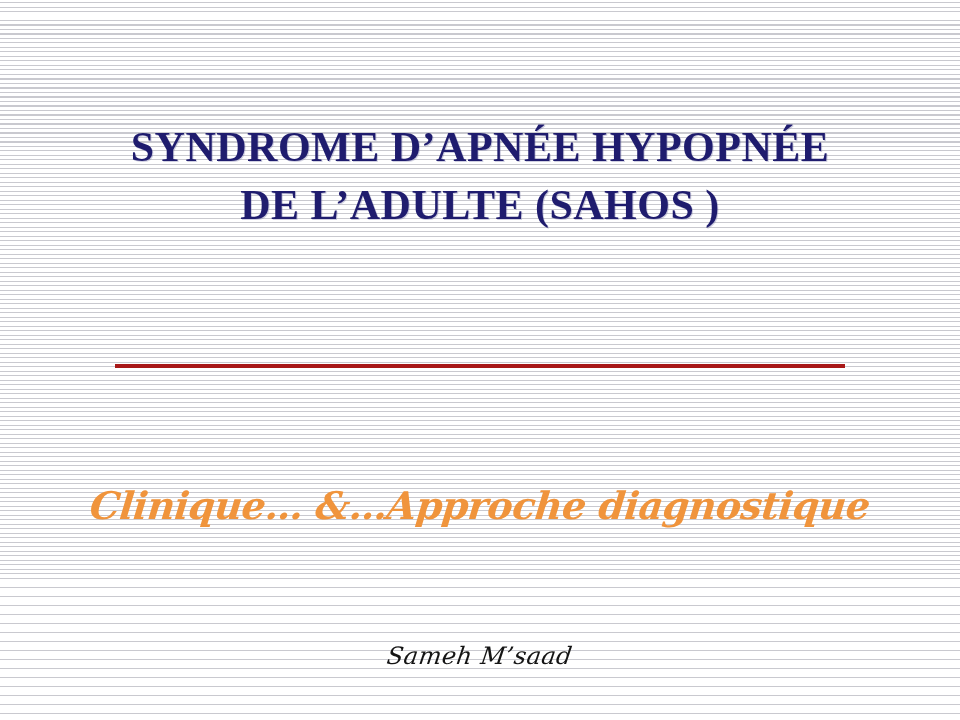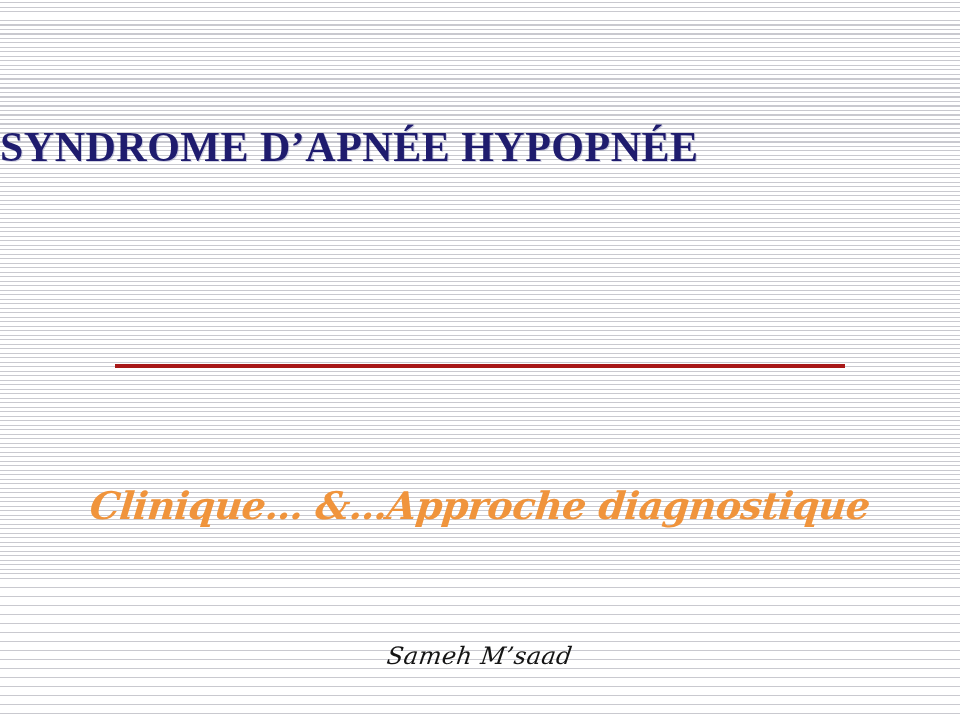--- a/index.html
+++ b/index.html
@@ -31,21 +31,21 @@
     );
     overflow: hidden;
   }
 
   
   #title-block {
     position: absolute;
     left: 0;
     top: 118px;
     width: 960px;
-    text-align: left;
+    text-align: center;
   }
   .title-line {
     font-family: "Liberation Serif", "DejaVu Serif", serif;
     font-weight: bold;
     font-size: 42px;
     line-height: 58px;
     letter-spacing: 0.5px;
     color: #1f1c6e;
     white-space: nowrap;
     text-shadow: 1px 1px 0 rgba(120,120,170,0.35);
@@ -102,20 +102,21 @@
     display: inline-block;
   }
 </style>
 </head>
 <body>
 
 <div id="slide">
 
   <div id="title-block">
     <div class="title-line">SYNDROME D’APNÉE HYPOPNÉE</div>
+    <div class="title-line">DE L’ADULTE (SAHOS )</div>
   </div>
 
   <div id="divider"></div>
 
   <div id="subtitle">
     <span class="txt">Clinique… &amp;…Approche diagnostique</span>
   </div>
 
   <div id="author">
     <span class="txt">Sameh M’saad</span>

